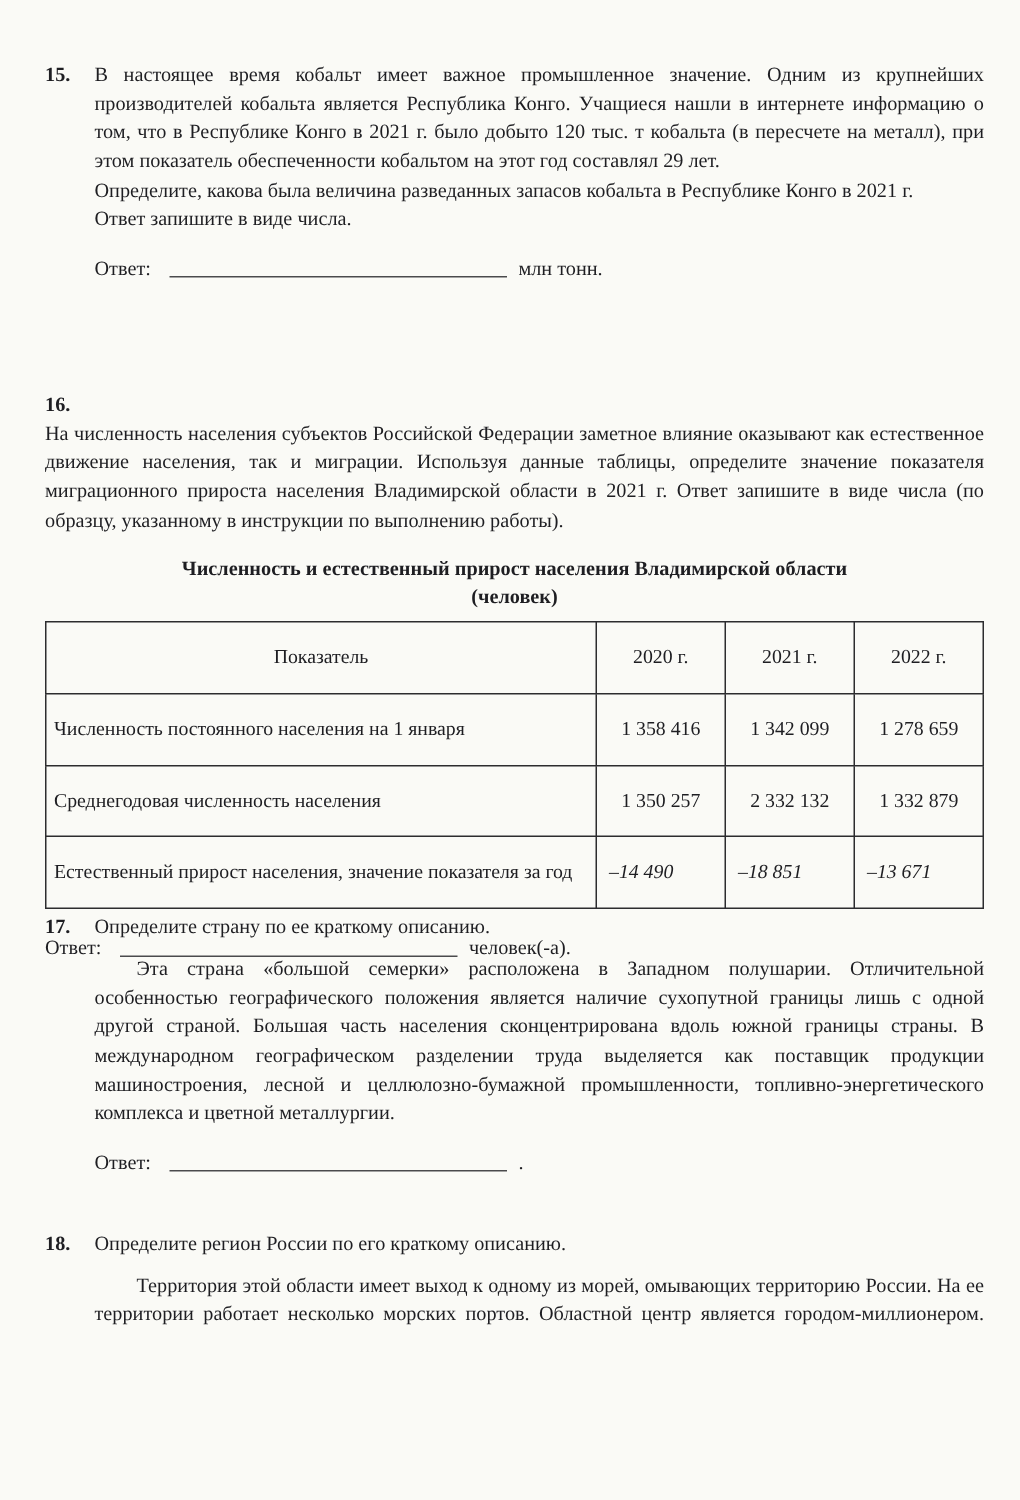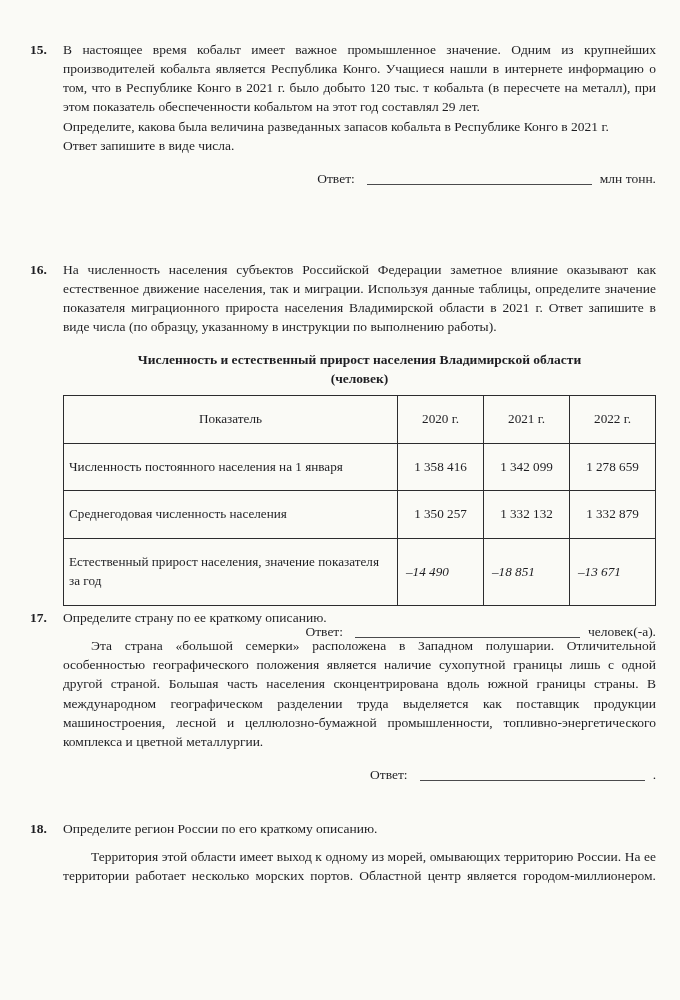--- a/index.html
+++ b/index.html
@@ -18,38 +18,37 @@
     overflow: hidden;
     border-radius: 14px;
   }
   .question {
     position: absolute;
     left: 30px;
     right: 24px;
     display: flex;
   }
   .q15 { top: 40px; }
-  .q16 { top: 260px; }
+  .q16 { top: 260px; flex-direction: column; }
   .q17 { top: 608px; }
   .q18 { top: 782px; margin-top: 37px; }
   .qnum {
     width: 33px;
     flex: none;
     font-weight: bold;
   }
   .qbody { flex: 1; min-width: 0; }
   .qbody p {
     text-align: justify;
     hyphens: auto;
   }
   .qbody p.indent { text-indent: 28px; margin-top: 9px; }
   .answer-row {
     margin-top: 14px;
     white-space: nowrap;
-    text-align: right;
   }
   .blank {
     display: inline-block;
     width: 225px;
     height: 13px;
     border-bottom: 1px solid #4a4a4c;
     margin: 0 8px 0 12px;
     position: relative;
     top: 2px;
   }
@@ -122,21 +121,21 @@
         </tr>
         <tr>
           <td class="label">Численность постоянного населения на 1 января</td>
           <td class="num">1 358 416</td>
           <td class="num">1 342 099</td>
           <td class="num">1 278 659</td>
         </tr>
         <tr>
           <td class="label">Среднегодовая численность населения</td>
           <td class="num">1 350 257</td>
-          <td class="num">1 332 132</td>
+          <td class="num">2 332 132</td>
           <td class="num">1 332 879</td>
         </tr>
         <tr>
           <td class="label">Естественный прирост населения, значение показателя за год</td>
           <td class="num-left">–14 490</td>
           <td class="num-left">–18 851</td>
           <td class="num-left">–13 671</td>
         </tr>
       </tbody>
         </table>

